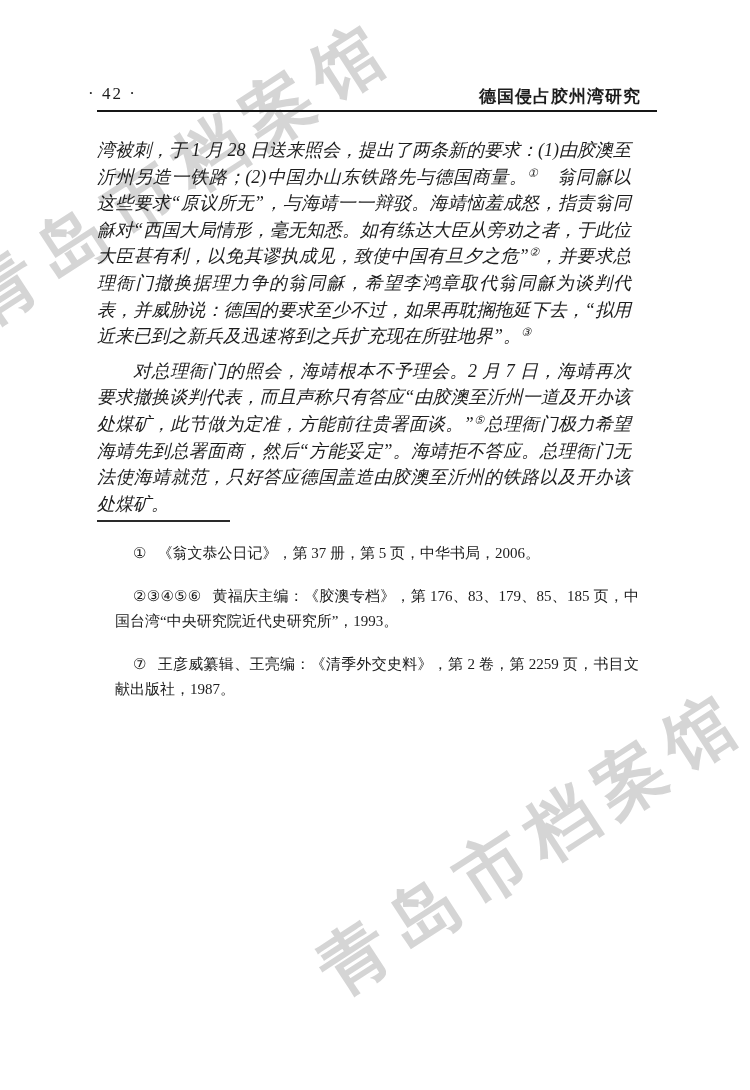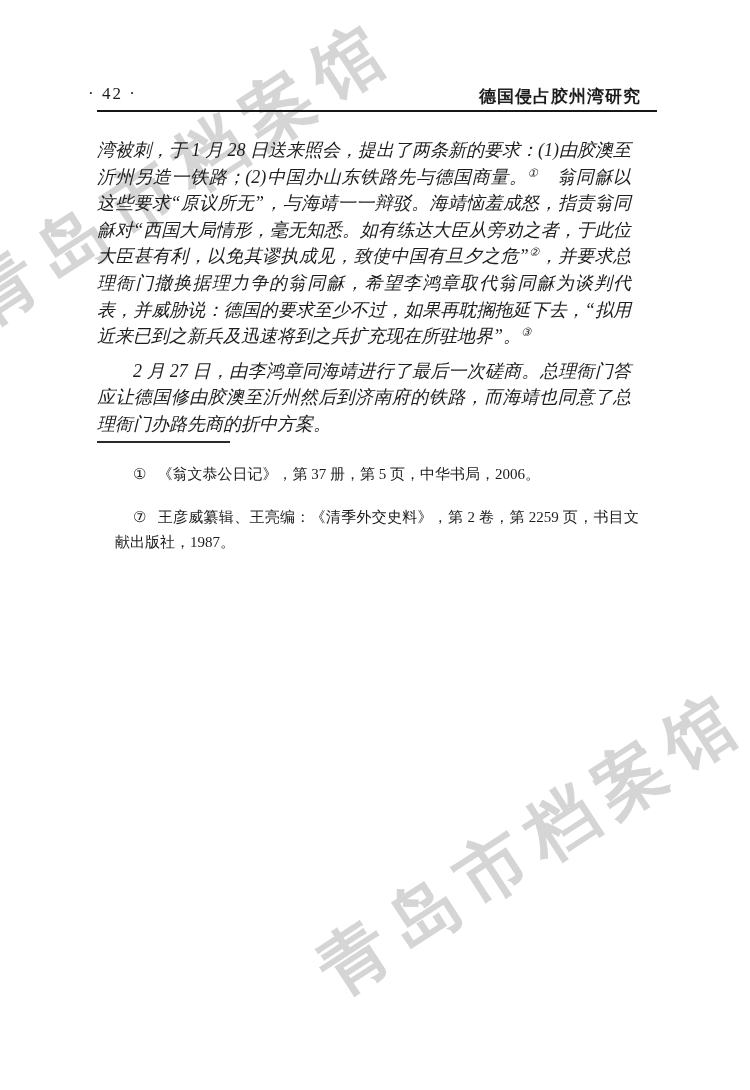--- a/index.html
+++ b/index.html
@@ -94,23 +94,24 @@
 
   <div class="content">
     <div class="header">
       <span class="page-num">· 42 ·</span>
       <span class="head-title">德国侵占胶州湾研究</span>
     </div>
     <div class="head-rule"></div>
 
     <div class="body-text" id="body-text">
         <p>湾被刺，于 1 月 28 日送来照会，提出了两条新的要求：(1)由胶澳至沂州另造一铁路；(2)中国办山东铁路先与德国商量。<sup>①</sup>　翁同龢以这些要求“原议所无”，与海靖一一辩驳。海靖恼羞成怒，指责翁同龢对“西国大局情形，毫无知悉。如有练达大臣从旁劝之者，于此位大臣甚有利，以免其谬执成见，致使中国有旦夕之危”<sup>②</sup>，并要求总理衙门撤换据理力争的翁同龢，希望李鸿章取代翁同龢为谈判代表，并威胁说：德国的要求至少不过，如果再耽搁拖延下去，“拟用近来已到之新兵及迅速将到之兵扩充现在所驻地界”。<sup>③</sup></p>
-        <p class="indent">2 月 27 日，由李鸿章同海靖进行了最后一次磋商。总理衙门答应让德国修由胶澳至沂州然后到济南府的铁路，而海靖也同意了总理衙门办路先商的折中方案。</p>
+        <p class="indent">对总理衙门的照会，海靖根本不予理会。2 月 7 日，海靖再次要求撤换谈判代表，而且声称只有答应“由胶澳至沂州一道及开办该处煤矿，此节做为定准，方能前往贵署面谈。”<sup>⑤</sup>总理衙门极力希望海靖先到总署面商，然后“方能妥定”。海靖拒不答应。总理衙门无法使海靖就范，只好答应德国盖造由胶澳至沂州的铁路以及开办该处煤矿。</p>
       </div>
 
     <div class="fn-sep"></div>
 
     <div class="footnotes" id="footnotes">
         <p><span class="fn-marker">①</span><span>《翁文恭公日记》，第 37 册，第 5 页，中华书局，2006。</span></p>
+        <p><span class="fn-marker">②③④⑤⑥</span><span>黄福庆主编：《胶澳专档》，第 176、83、179、85、185 页，中国台湾“中央研究院近代史研究所”，1993。</span></p>
         <p><span class="fn-marker">⑦</span><span>王彦威纂辑、王亮编：《清季外交史料》，第 2 卷，第 2259 页，书目文献出版社，1987。</span></p>
       </div>
   </div>
 </div>
 
 </body></html>

